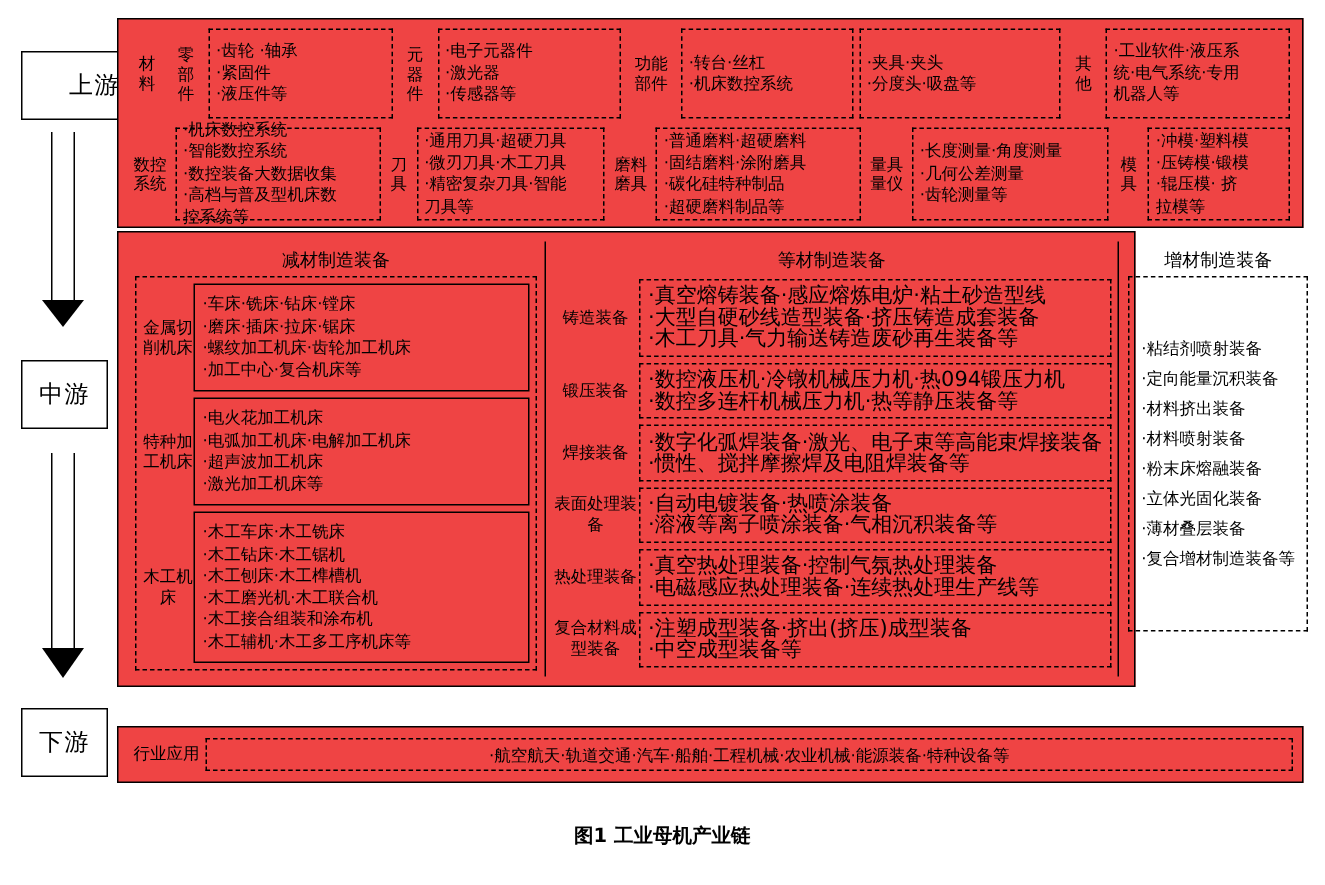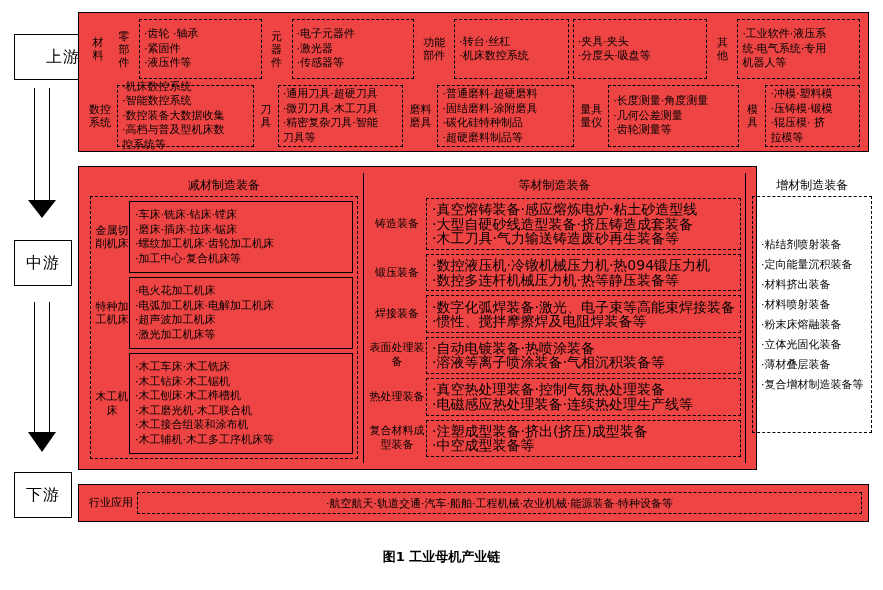--- a/index.html
+++ b/index.html
@@ -39,21 +39,21 @@
   .arrow-a{top:76px;height:130px;}
   .arrow-a .shaft{height:112px;}
   .arrow-a .head{top:112px;border-top:18px solid #000;}
   .arrow-b{top:290px;height:150px;}
   .arrow-b .shaft{height:130px;}
   .arrow-b .head{top:130px;border-top:20px solid #000;}
 
   
   .panel{position:absolute;border:1.4px solid #000;background:#ef4444;box-sizing:border-box;}
   .panel-up{left:78px;top:12px;width:791px;height:140px;}
-  .panel-mid{left:78px;top:166px;width:679px;height:304px;}
+  .panel-mid{left:78px;top:154px;width:679px;height:304px;}
   .panel-down{left:78px;top:484px;width:791px;height:38px;}
 
   
   .up-row{position:absolute;left:6px;right:6px;display:flex;align-items:stretch;}
   .up-row-1{top:6px;height:60px;}
   .up-row-2{top:72px;height:62px;}
 
   .cat{
     display:flex;align-items:center;justify-content:center;
     text-align:center;

